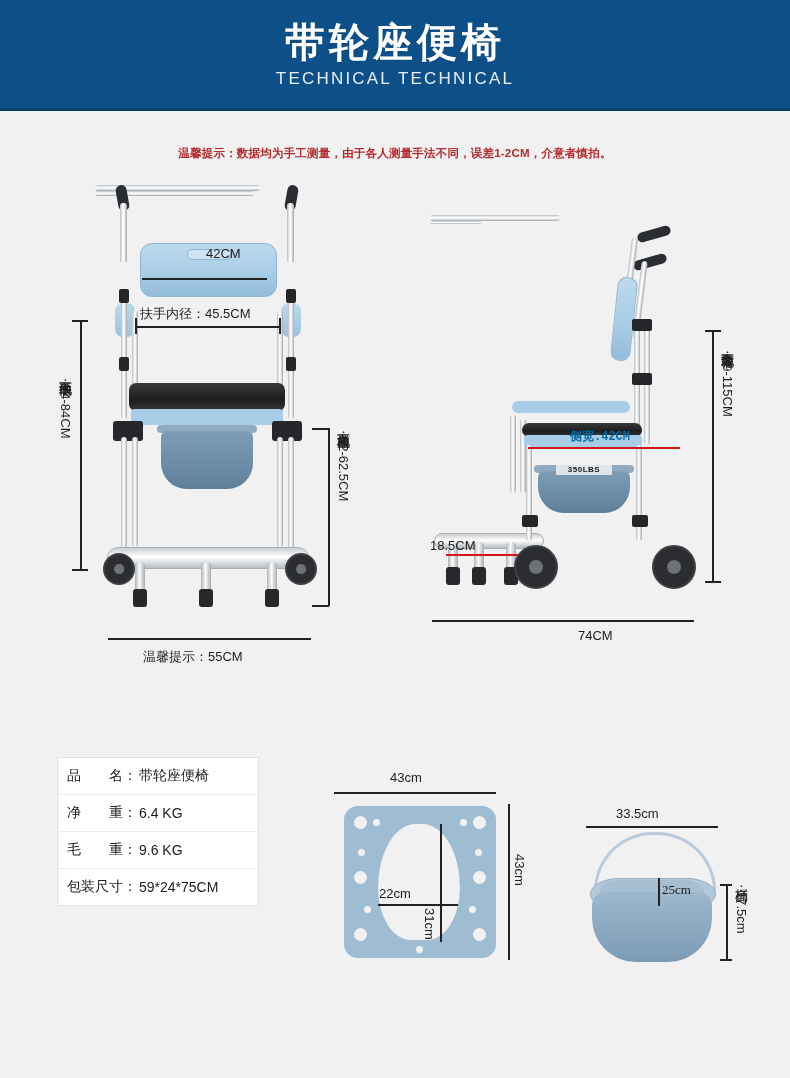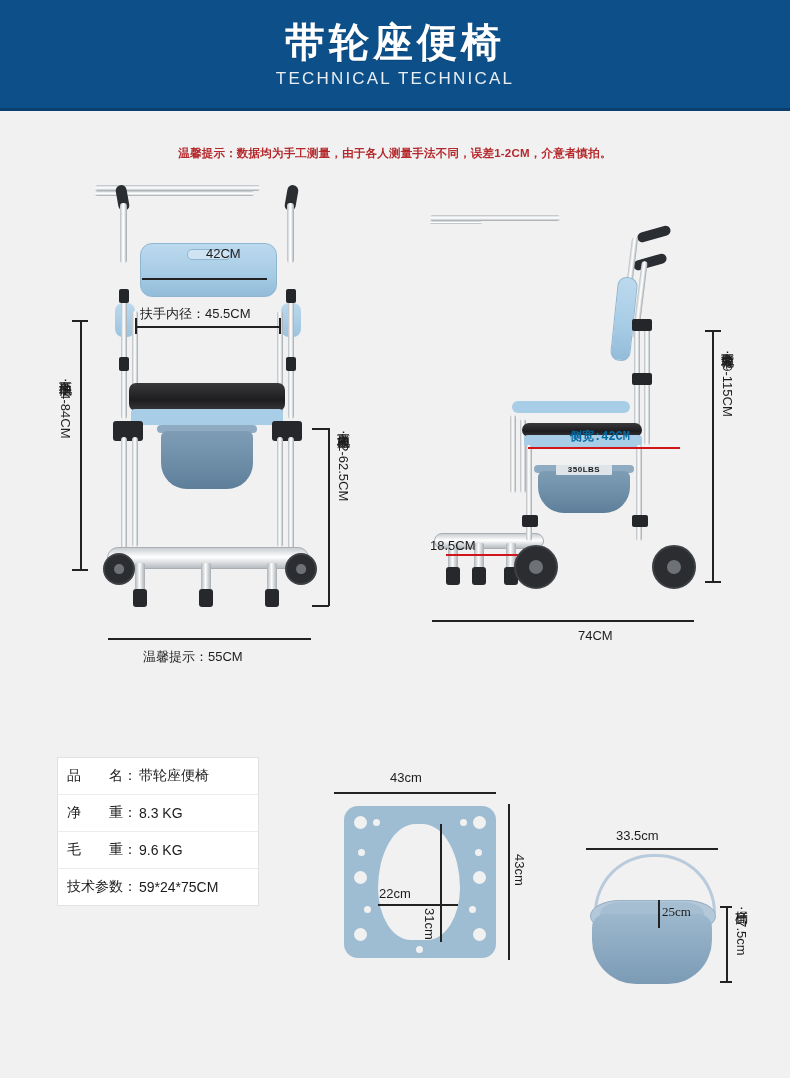--- a/index.html
+++ b/index.html
@@ -104,21 +104,21 @@
   .plate{
     position:absolute;left:22px;top:38px;width:152px;height:152px;
     background:#9fbdd2;border-radius:14px;
   }
   .hole{position:absolute;background:#f1f1f1;border-radius:50%;}
   .opening{
     position:absolute;background:#f1f1f1;
     border-radius:46% 46% 40% 40% / 55% 55% 45% 45%;
   }
   
-  .pail-wrap{position:absolute;left:568px;top:816px;width:200px;height:185px;}
+  .pail-wrap{position:absolute;left:568px;top:794px;width:200px;height:185px;}
   .pail-body{
     position:absolute;background:linear-gradient(180deg,#9db8cd 0%,#8aa8c0 55%,#7b9ab4 100%);
     border-radius:14px 14px 44px 44px;
   }
   .pail-rim{
     position:absolute;background:#b3c8d9;border-radius:50%/34px;border:1px solid #9ab0c3;
   }
   .pail-lid{position:absolute;background:#a6bed1;border-radius:50%/28px;}
   .handle{
     position:absolute;border:3.5px solid #b8cadb;border-bottom:none;
@@ -270,28 +270,28 @@
 <div class="dim-line dim-h" style="left:432px;top:620px;width:262px;"></div>
 <div class="dim-label" style="left:578px;top:628px;">74CM</div>
 
 <div class="spec">
   <div class="spec-row">
     <span class="spec-k">品　　名：</span>
     <span class="spec-v">带轮座便椅</span>
   </div>
   <div class="spec-row">
     <span class="spec-k">净　　重：</span>
-    <span class="spec-v">8.3 KG</span>
+    <span class="spec-v">6.4 KG</span>
   </div>
   <div class="spec-row">
     <span class="spec-k">毛　　重：</span>
     <span class="spec-v">9.6 KG</span>
   </div>
   <div class="spec-row">
-    <span class="spec-k">技术参数：</span>
+    <span class="spec-k">包装尺寸：</span>
     <span class="spec-v">59*24*75CM</span>
   </div>
 </div>
 
 <div class="plate-wrap">
   <div class="plate">
     <div class="opening" style="left:34px;top:18px;width:82px;height:116px;"></div>
     <div class="hole" style="left:10px;top:10px;width:13px;height:13px;"></div>
     <div class="hole" style="left:129px;top:10px;width:13px;height:13px;"></div>
     <div class="hole" style="left:10px;top:65px;width:13px;height:13px;"></div>

